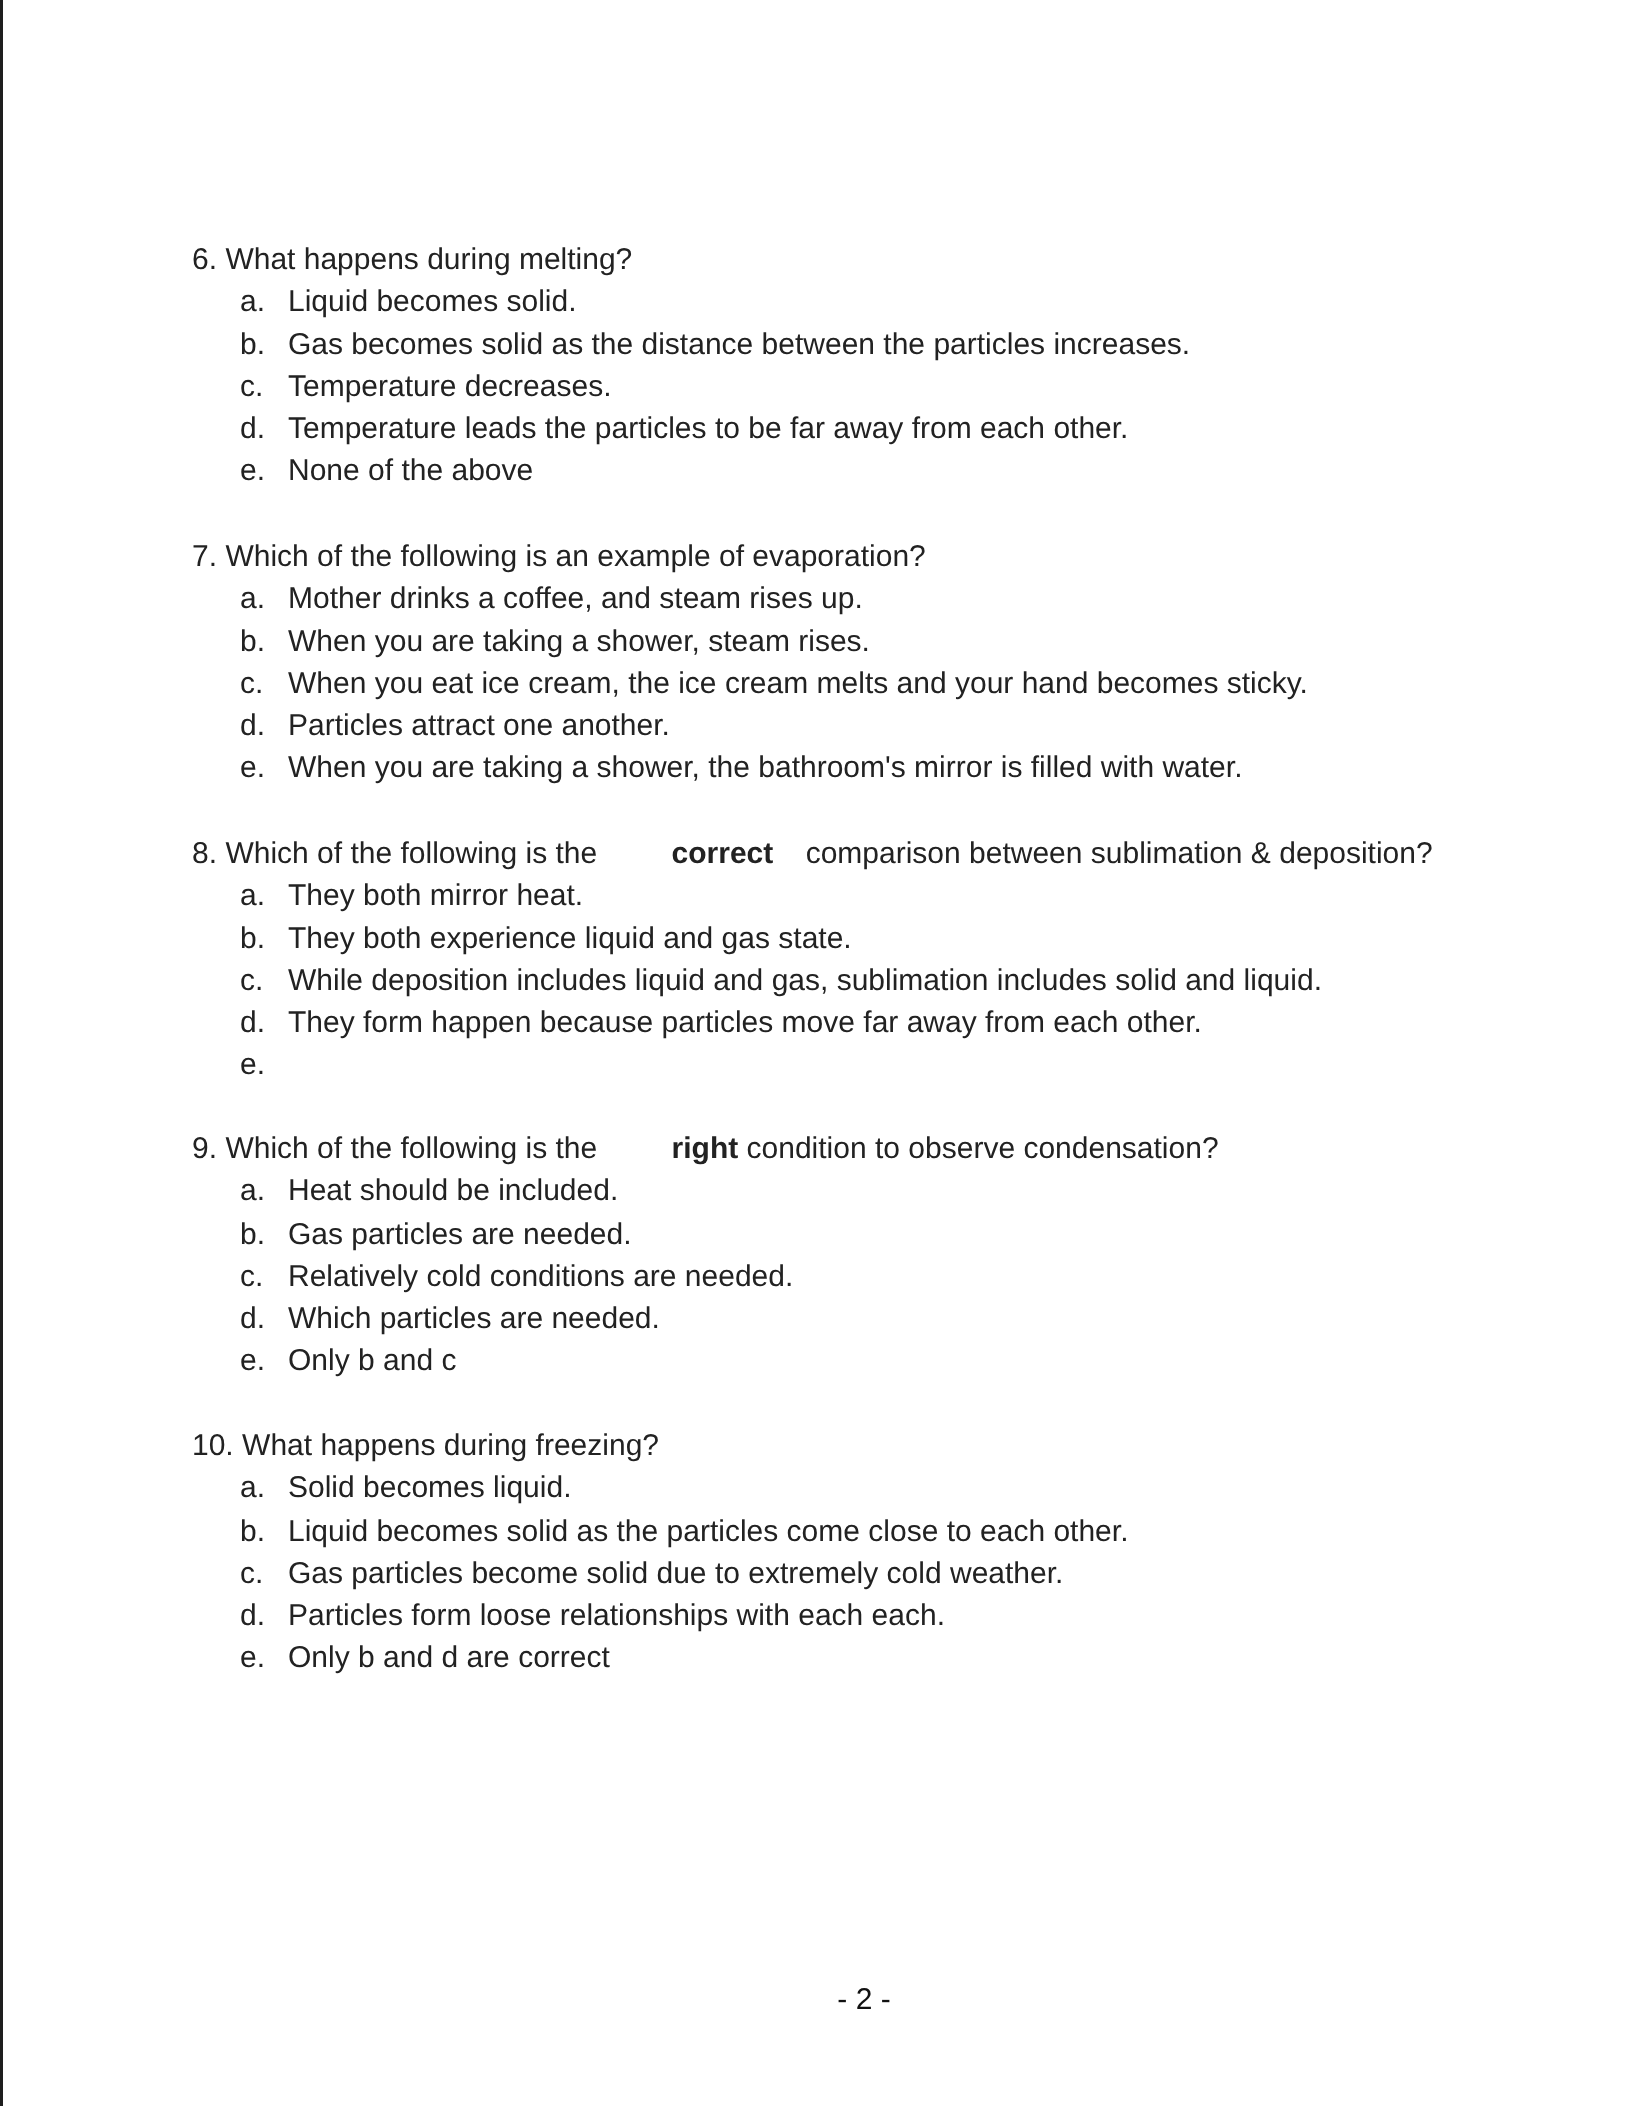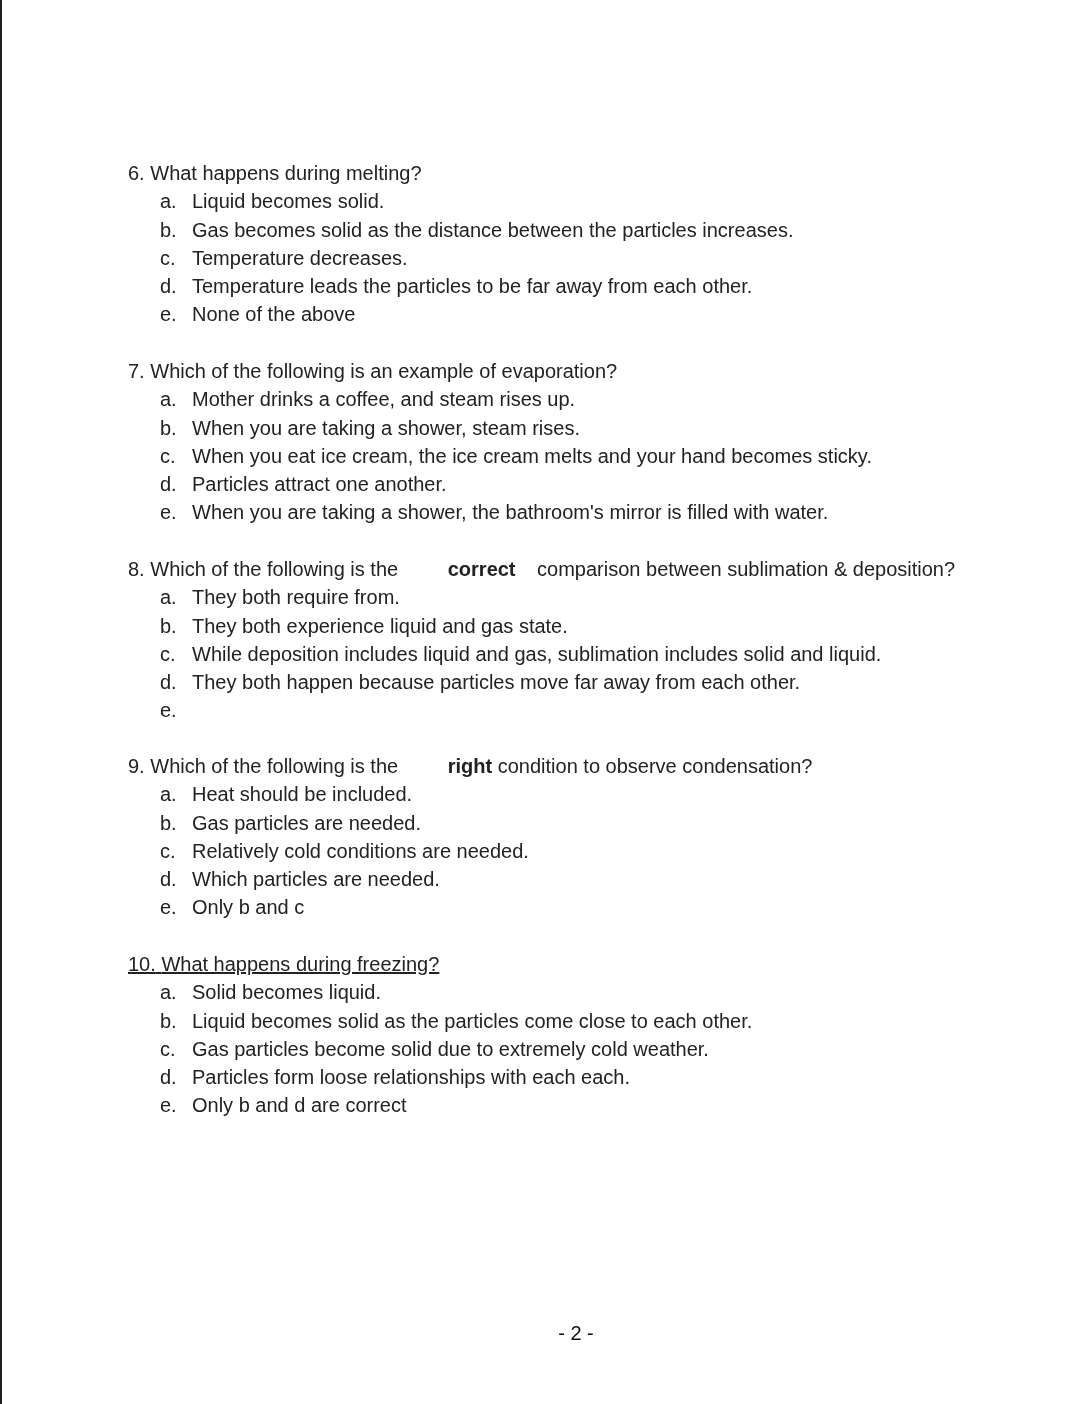--- a/index.html
+++ b/index.html
@@ -128,33 +128,33 @@
           <span class="opt-text">When you are taking a shower, the bathroom's mirror is filled with water.</span>
         </li>
     </ol>
   </div>
 
   <div class="question" style="top:551px;">
     <div class="q-stem"><span>8.</span> <span style="white-space:pre;">Which of the following is the </span><b>correct</b><span style="white-space:pre;margin-left:16px;"> comparison between sublimation &amp; deposition?</span></div>
     <ol class="options">
       <li class="option">
           <span class="opt-letter">a.</span>
-          <span class="opt-text">They both require from.</span>
+          <span class="opt-text">They both mirror heat.</span>
         </li>
       <li class="option">
           <span class="opt-letter">b.</span>
           <span class="opt-text">They both experience liquid and gas state.</span>
         </li>
       <li class="option">
           <span class="opt-letter">c.</span>
           <span class="opt-text">While deposition includes liquid and gas, sublimation includes solid and liquid.</span>
         </li>
       <li class="option">
           <span class="opt-letter">d.</span>
-          <span class="opt-text">They both happen because particles move far away from each other.</span>
+          <span class="opt-text">They form happen because particles move far away from each other.</span>
         </li>
       <li class="option">
           <span class="opt-letter">e.</span>
         </li>
     </ol>
   </div>
 
   <div class="question" style="top:748px;">
     <div class="q-stem"><span>9.</span> <span style="white-space:pre;">Which of the following is the </span><b>right</b><span style="white-space:pre;"> condition to observe condensation?</span></div>
     <ol class="options">
@@ -174,21 +174,21 @@
           <span class="opt-letter">d.</span>
           <span class="opt-text">Which particles are needed.</span>
         </li>
       <li class="option">
           <span class="opt-letter">e.</span>
           <span class="opt-text">Only b and c</span>
         </li>
     </ol>
   </div>
 
-  <div class="question" style="top:946px;text-decoration:underline;">
+  <div class="question" style="top:946px;">
     <div class="q-stem"><span>10.</span> <span>What happens during freezing?</span><b></b><span></span></div>
     <ol class="options">
       <li class="option">
           <span class="opt-letter">a.</span>
           <span class="opt-text">Solid becomes liquid.</span>
         </li>
       <li class="option">
           <span class="opt-letter">b.</span>
           <span class="opt-text">Liquid becomes solid as the particles come close to each other.</span>
         </li>

